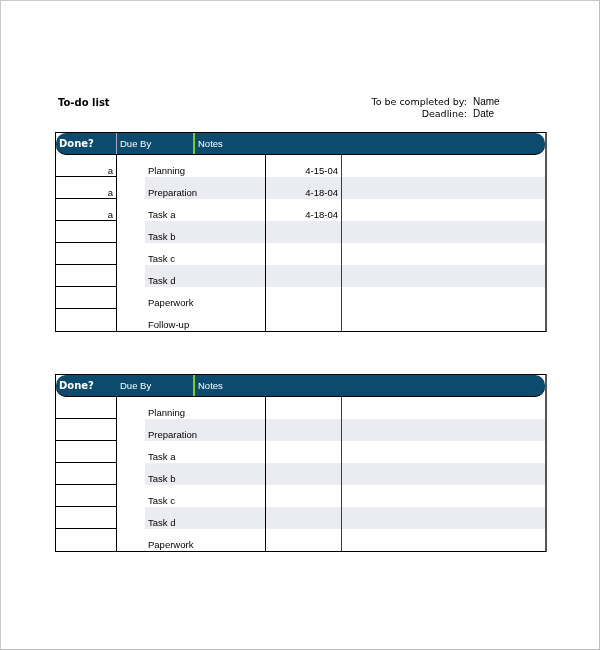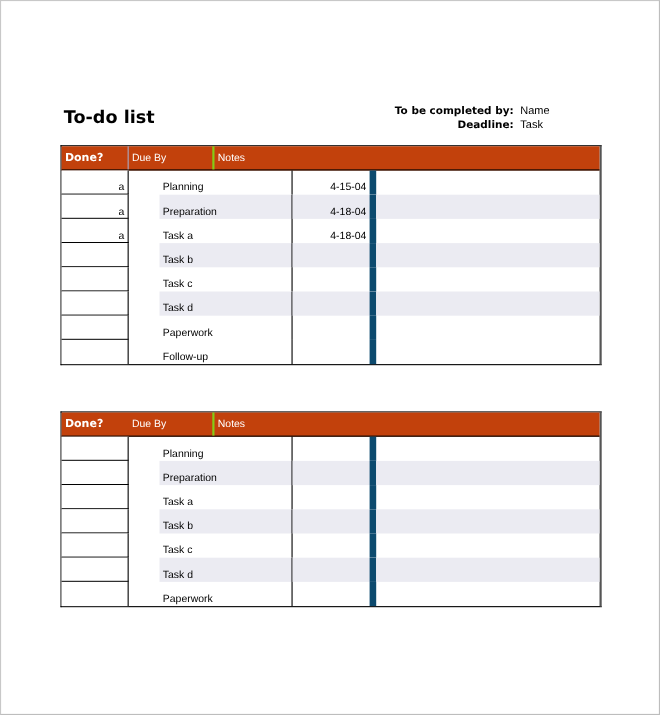--- a/index.html
+++ b/index.html
@@ -8,66 +8,66 @@
       font-family: "Liberation Sans", sans-serif; color: #000;
       position: relative; overflow: hidden;
     }
     .page {
       position: absolute; left: 0; top: 0; width: 598px; height: 648px;
       border: 1px solid #c8c8c8; border-bottom-color: #bdbdbd; border-right-color: #bdbdbd;
       background: #fff;
     }
     .doc-title {
       position: absolute; left: 57px; top: 96px;
-      font-family: "DejaVu Sans", sans-serif; font-weight: bold; font-size: 16px;
+      font-family: "DejaVu Sans", sans-serif; font-weight: bold; font-size: 10px;
     }
     .meta { position: absolute; top: 95px; right: 86px; font-size: 10px; }
     .meta-row { display: flex; justify-content: flex-end; height: 12px; line-height: 12px; }
-    .meta-label { font-family: "DejaVu Sans", sans-serif; font-weight: bold; font-size: 9.5px; text-align: left; }
+    .meta-label { font-family: "DejaVu Sans", sans-serif; font-weight: normal; font-size: 9.5px; text-align: left; }
     .meta-value { width: 40px; padding-left: 6px; font-size: 10px; }
 
     .todo-table {
       position: absolute; left: 54px; width: 489px;
       border: 1px solid #000; border-right: 2px solid #555;
       border-collapse: collapse;
     }
-    .thead { display: flex; height: 21px; background: #c2410c; color: #fff; border-bottom: 1px solid #000; }
+    .thead { display: flex; height: 21px; background: #0c4a6e; color: #fff; border-bottom: 1px solid #000; border-radius: 10px; }
     .th { font-size: 9.5px; line-height: 21px; padding-left: 3px; box-sizing: border-box; }
     .th.done { font-family: "DejaVu Sans", sans-serif; font-weight: bold; font-size: 10px; width: 61px; }
     .th.project { width: 121px; }
     .th.due { width: 76px; }
     .th.notes { flex: 1; border-left: 2px solid #84cc16; }
     .table1 .th.done { border-right: 1px solid #a9a9c4; }
 
     .row { display: flex; height: 22px; }
     .cell { box-sizing: border-box; font-size: 9.5px; line-height: 13px; padding-top: 9px; }
     .cell.done {
       width: 61px; text-align: right; padding-right: 3px; background: #fff;
       border-right: 1px solid #000; border-bottom: 1px solid #000;
     }
     .row:last-child .cell.done { border-bottom: none; }
     .cell.project { width: 121px; padding-left: 3px; border-right: 1px solid #000; margin-left: 28px; }
-    .cell.due { width: 76px; text-align: right; padding-right: 3px; border-right: 6px solid #0c4a6e; }
+    .cell.due { width: 76px; text-align: right; padding-right: 3px; border-right: 1px solid #0c4a6e; }
     .cell.notes { flex: 1; }
     .row.alt .cell.project, .row.alt .cell.due, .row.alt .cell.notes { background: #ebebf2; }
   </style>
 </head>
 <body>
 
 <div class="page">
   <div class="doc-title">To-do list</div>
 
   <div class="meta">
     <div class="meta-row">
       <span class="meta-label">To be completed by:</span>
       <span class="meta-value">Name</span>
     </div>
     <div class="meta-row">
       <span class="meta-label">Deadline:</span>
-      <span class="meta-value">Task</span>
+      <span class="meta-value">Date</span>
     </div>
   </div>
 
   <div class="todo-table table1" style="top:131px;">
     <div class="thead">
       <div class="th done">Done?</div>
       <div class="th due">Due By</div>
       <div class="th notes">Notes</div>
     </div>
     <div class="tbody">

